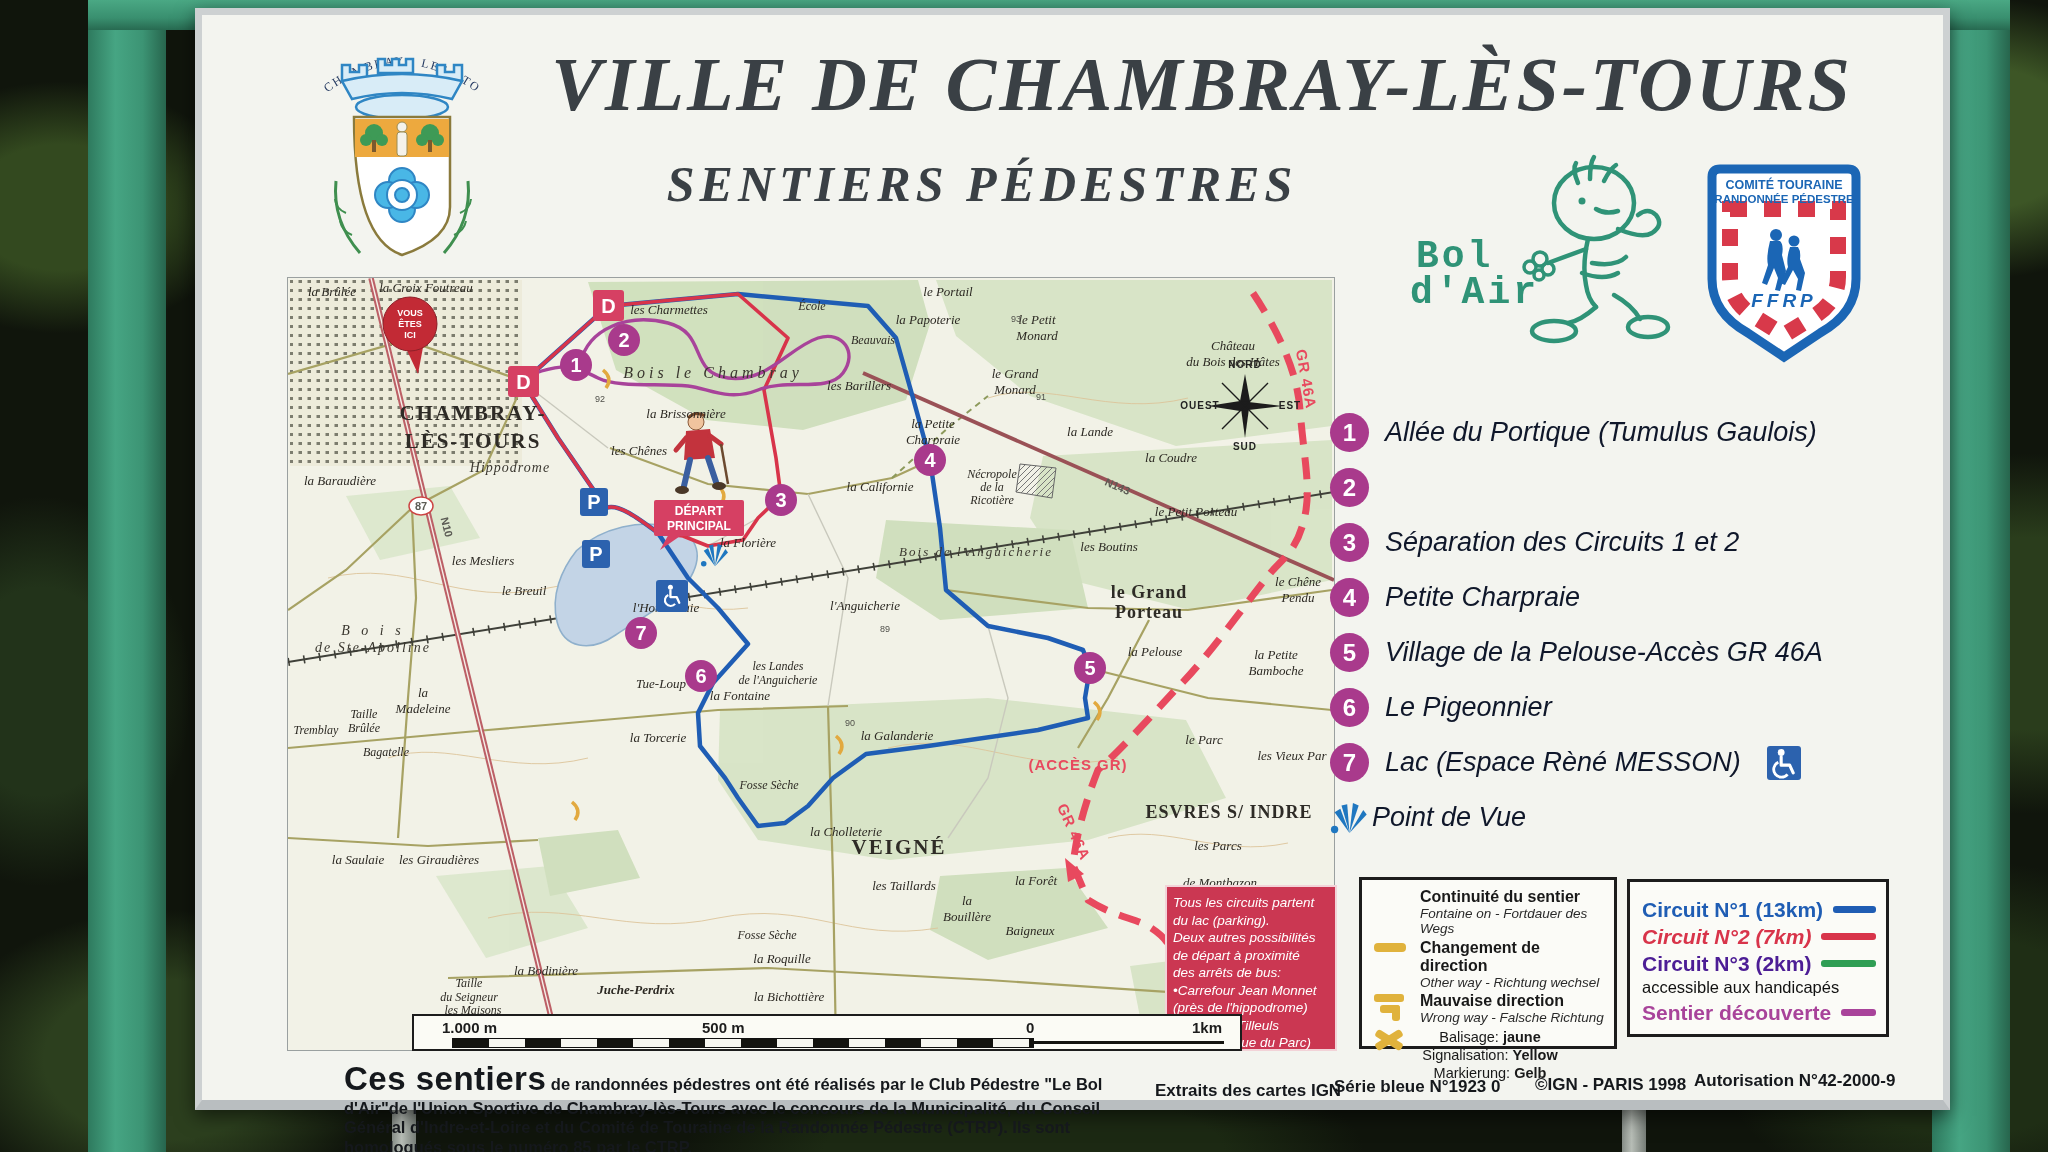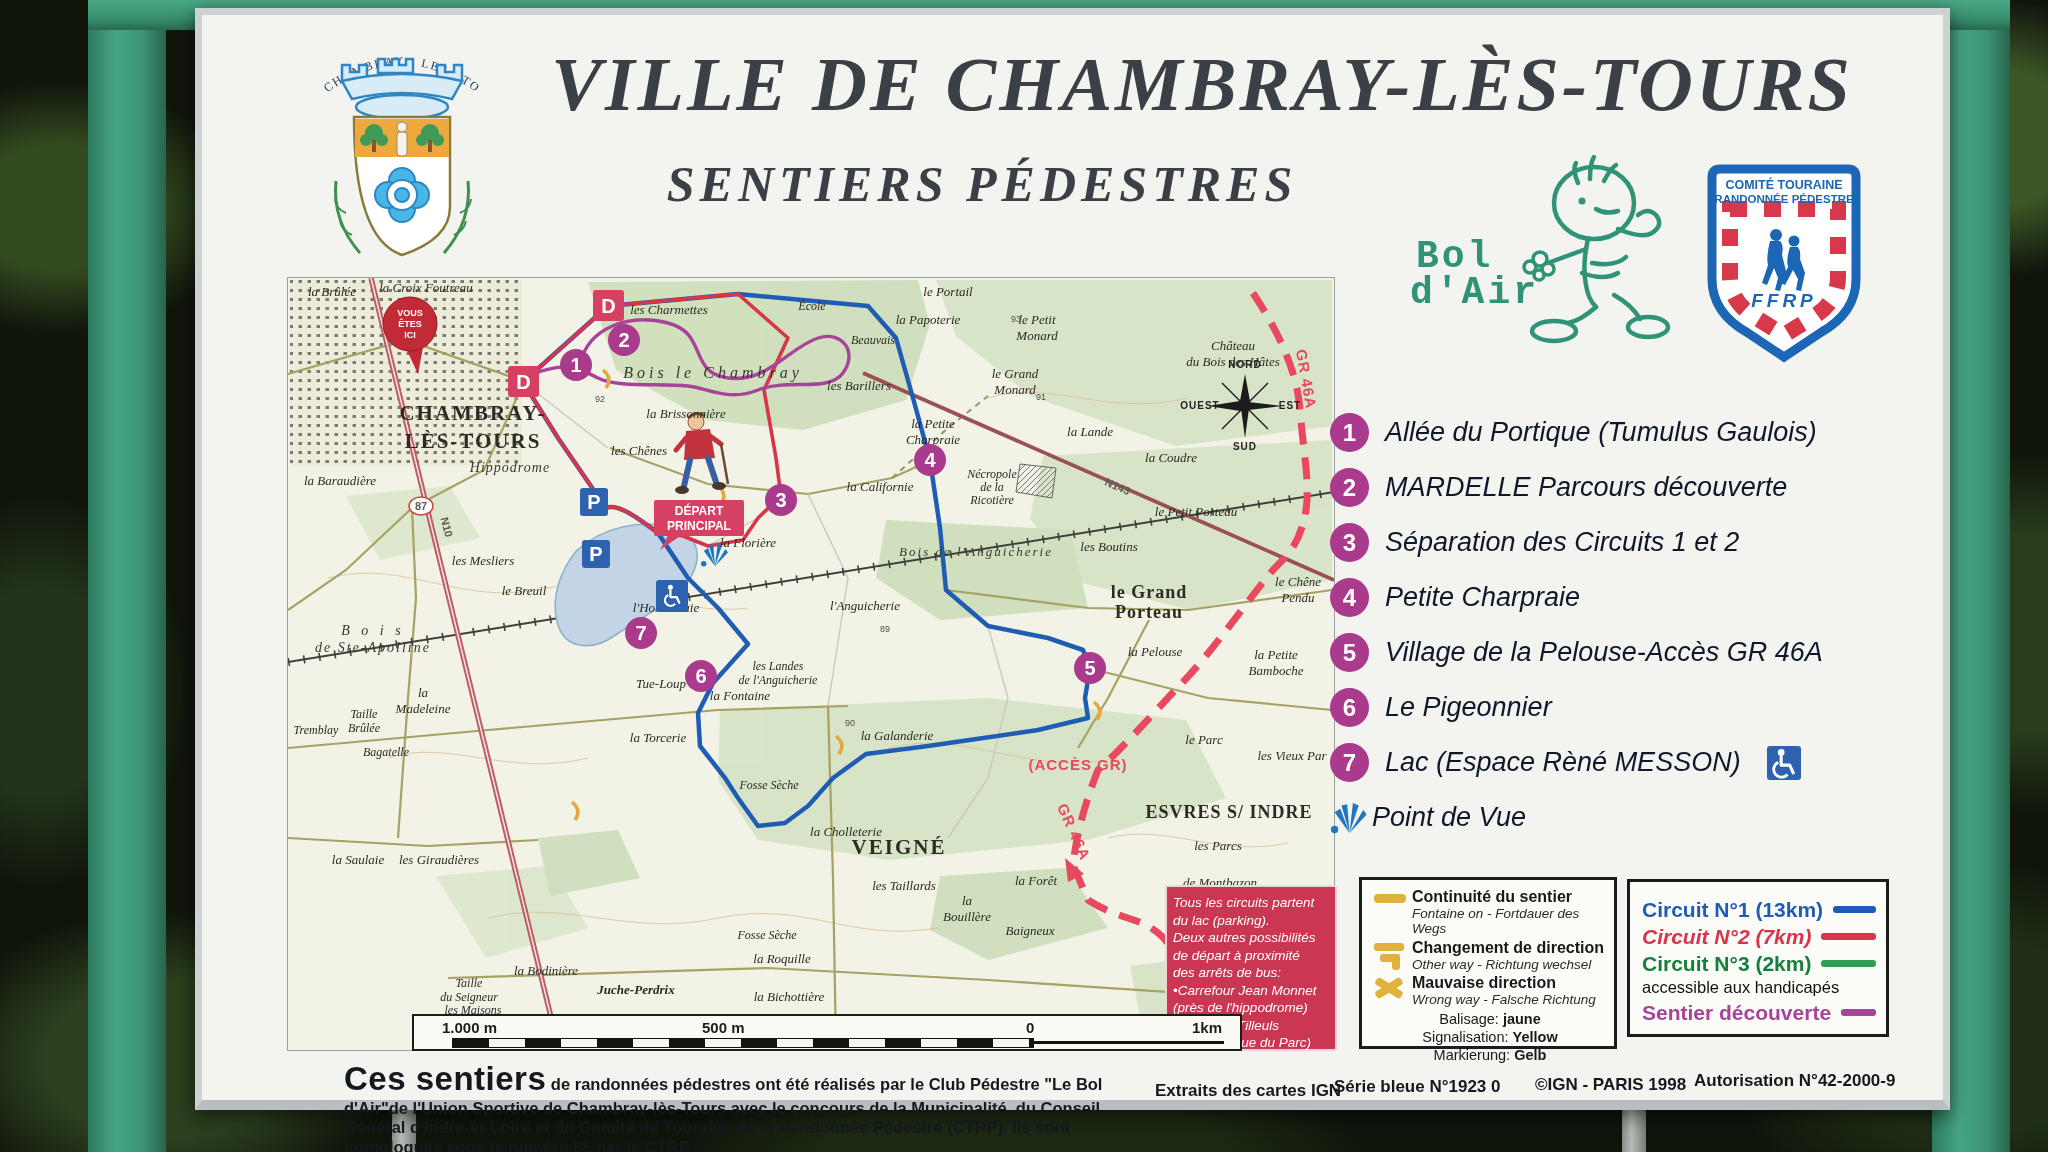--- a/index.html
+++ b/index.html
@@ -45,21 +45,21 @@
   
   .wplist{position:absolute;left:1128px;top:390px;width:610px;}
   .wprow{display:flex;align-items:center;height:55px;gap:16px;}
   .wpnum{width:39px;height:39px;border-radius:50%;color:#fff;font-weight:bold;font-size:24px;
          display:flex;align-items:center;justify-content:center;flex:0 0 39px;}
   .wplabel{font-style:italic;font-size:27px;color:#0f172a;white-space:nowrap;}
   .wcbox{display:inline-block;width:34px;height:34px;border-radius:3px;margin-left:10px;vertical-align:-6px;}
   
   .lg1{position:absolute;left:1157px;top:862px;width:258px;height:172px;background:#fbfbf7;
        border:3px solid #1c1c1c;padding:8px 6px 4px 10px;box-sizing:border-box;}
-  .lgrow{display:flex;gap:0;margin-bottom:2px;}
+  .lgrow{display:flex;gap:8px;margin-bottom:2px;align-items:flex-end;}
   .lgsym{width:40px;flex:0 0 40px;position:relative;}
   .lgfr{font-weight:bold;font-size:16px;color:#191919;line-height:1.12;}
   .lgo{font-style:italic;font-size:13.5px;color:#2a2a2a;line-height:1.15;}
   .bal{ text-align:center;font-size:14.5px;color:#191919;line-height:1.25;}
   .bal b{font-weight:bold;}
   .lg2{position:absolute;left:1425px;top:864px;width:262px;height:158px;background:#fbfbf7;
        border:3px solid #1c1c1c;padding:14px 10px 6px 12px;box-sizing:border-box;}
   .cirow{display:flex;align-items:center;gap:10px;height:27px;}
   .cilabel{font-weight:bold;font-size:21px;white-space:nowrap;}
   .ciline{height:7px;width:58px;border-radius:3px;margin-left:auto;}
@@ -512,21 +512,20 @@
       <div class="sbar2"></div>
     </div>
 
     <div class="wplist">
       <div class="wprow">
         <span class="wpnum" style="background-color: rgb(169, 58, 140);">1</span>
         <span class="wplabel">Allée du Portique (Tumulus Gaulois)</span>
         </div>
       <div class="wprow">
         <span class="wpnum" style="background-color: rgb(169, 58, 140);">2</span>
-        <span class="wplabel">MARDELLE Parcours découverte</span>
         </div>
       <div class="wprow">
         <span class="wpnum" style="background-color: rgb(169, 58, 140);">3</span>
         <span class="wplabel">Séparation des Circuits 1 et 2</span>
         </div>
       <div class="wprow">
         <span class="wpnum" style="background-color: rgb(169, 58, 140);">4</span>
         <span class="wplabel">Petite Charpraie</span>
         </div>
       <div class="wprow">
@@ -602,21 +601,21 @@
     <div class="lg2">
       <div class="cirow">
         <span class="cilabel" style="color: rgb(31, 93, 180);">Circuit N°1 (13km)</span>
         <span class="ciline" style="background-color: rgb(31, 93, 180);"></span>
         </div>
       <div class="cirow">
         <span class="cilabel" style="color: rgb(216, 52, 74); font-style: italic;">Circuit N°2 (7km)</span>
         <span class="ciline" style="background-color: rgb(216, 52, 74);"></span>
         </div>
       <div class="cirow">
-        <span class="cilabel" style="color: #15803d;">Circuit N°3 (2km)</span>
+        <span class="cilabel" style="color: #4c1d95;">Circuit N°3 (2km)</span>
         <span class="ciline" style="background-color: rgb(47, 158, 84);"></span>
         </div>
       <div class="cinote">accessible aux handicapés</div>
       <div class="cirow">
         <span class="cilabel" style="color: rgb(168, 67, 154);">Sentier découverte</span>
         <span class="ciline" style="background-color: rgb(168, 67, 154);"></span>
         </div>
     </div>
 
     <div class="credits"><span class="lead">Ces sentiers</span><span> de randonnées pédestres ont été réalisés par le Club Pédestre "Le Bol d'Air"de l'Union Sportive de Chambray-lès-Tours avec le concours de la Municipalité, du Conseil Général d'Indre-et-Loire et du Comité de Touraine de la Randonnée Pédestre (CTRP). Ils sont homologués sous le numéro 85 par le CTRP.</span></div>

